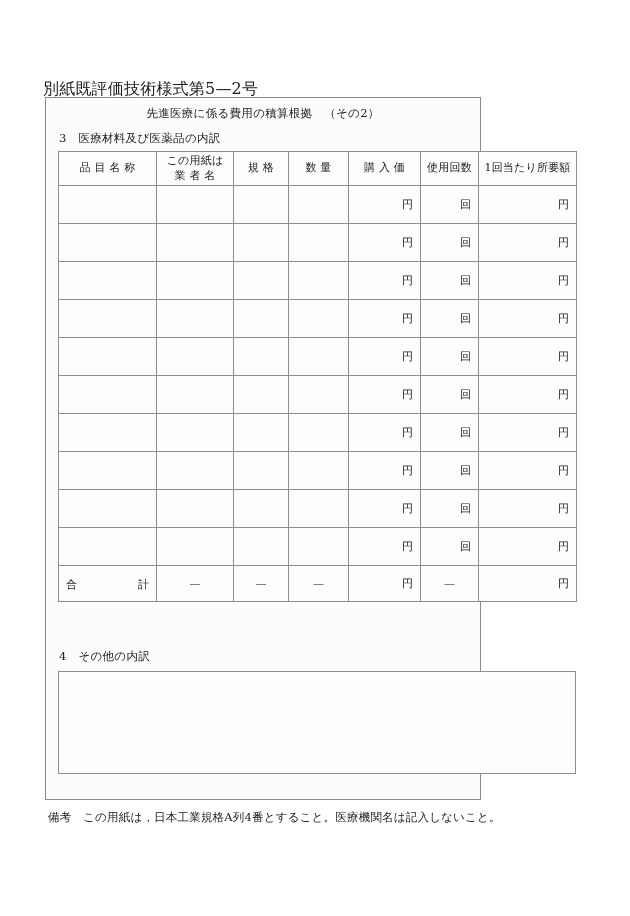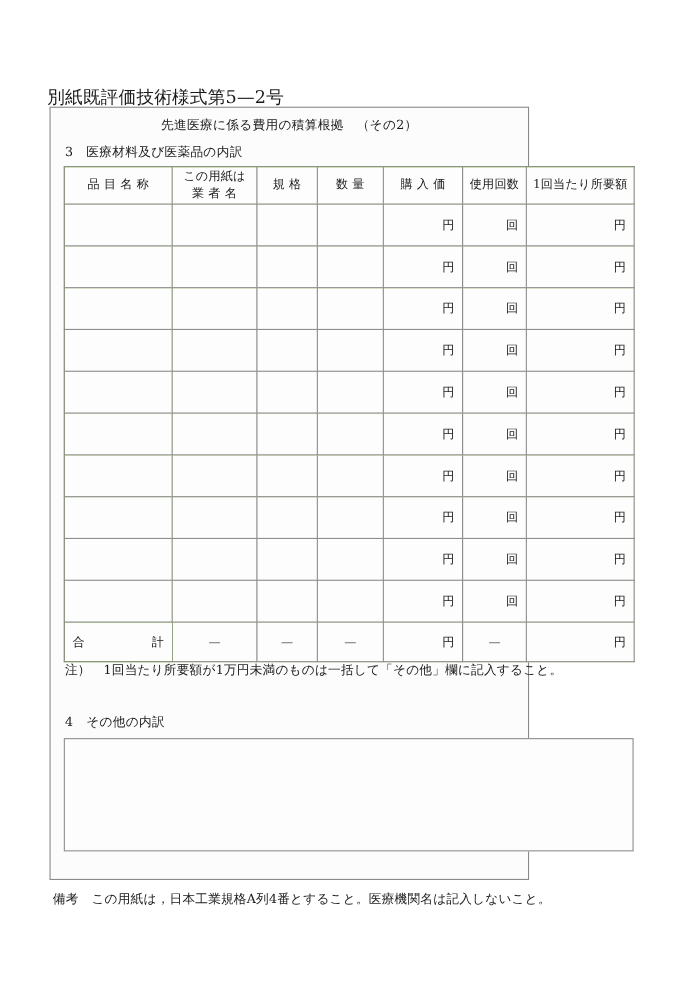--- a/index.html
+++ b/index.html
@@ -297,21 +297,20 @@
         <td class="dash-cell">—</td>
         <td class="dash-cell">—</td>
         <td class="dash-cell">—</td>
         <td class="unit-cell">円</td>
         <td class="dash-cell">—</td>
         <td class="unit-cell">円</td>
       </tr>
     </tfoot>
   </table>
 
-  <div class="note-line">注）　1回当たり所要額が1万円未満のものは一括して「その他」欄に記入すること。</div>
 
   <div class="section-heading s5">4　その他の内訳</div>
 
   <div class="other-box"></div>
 
 </div>
 
 <div class="footer-remark">備考　この用紙は，日本工業規格A列4番とすること。医療機関名は記入しないこと。</div>
 
 </body></html>

